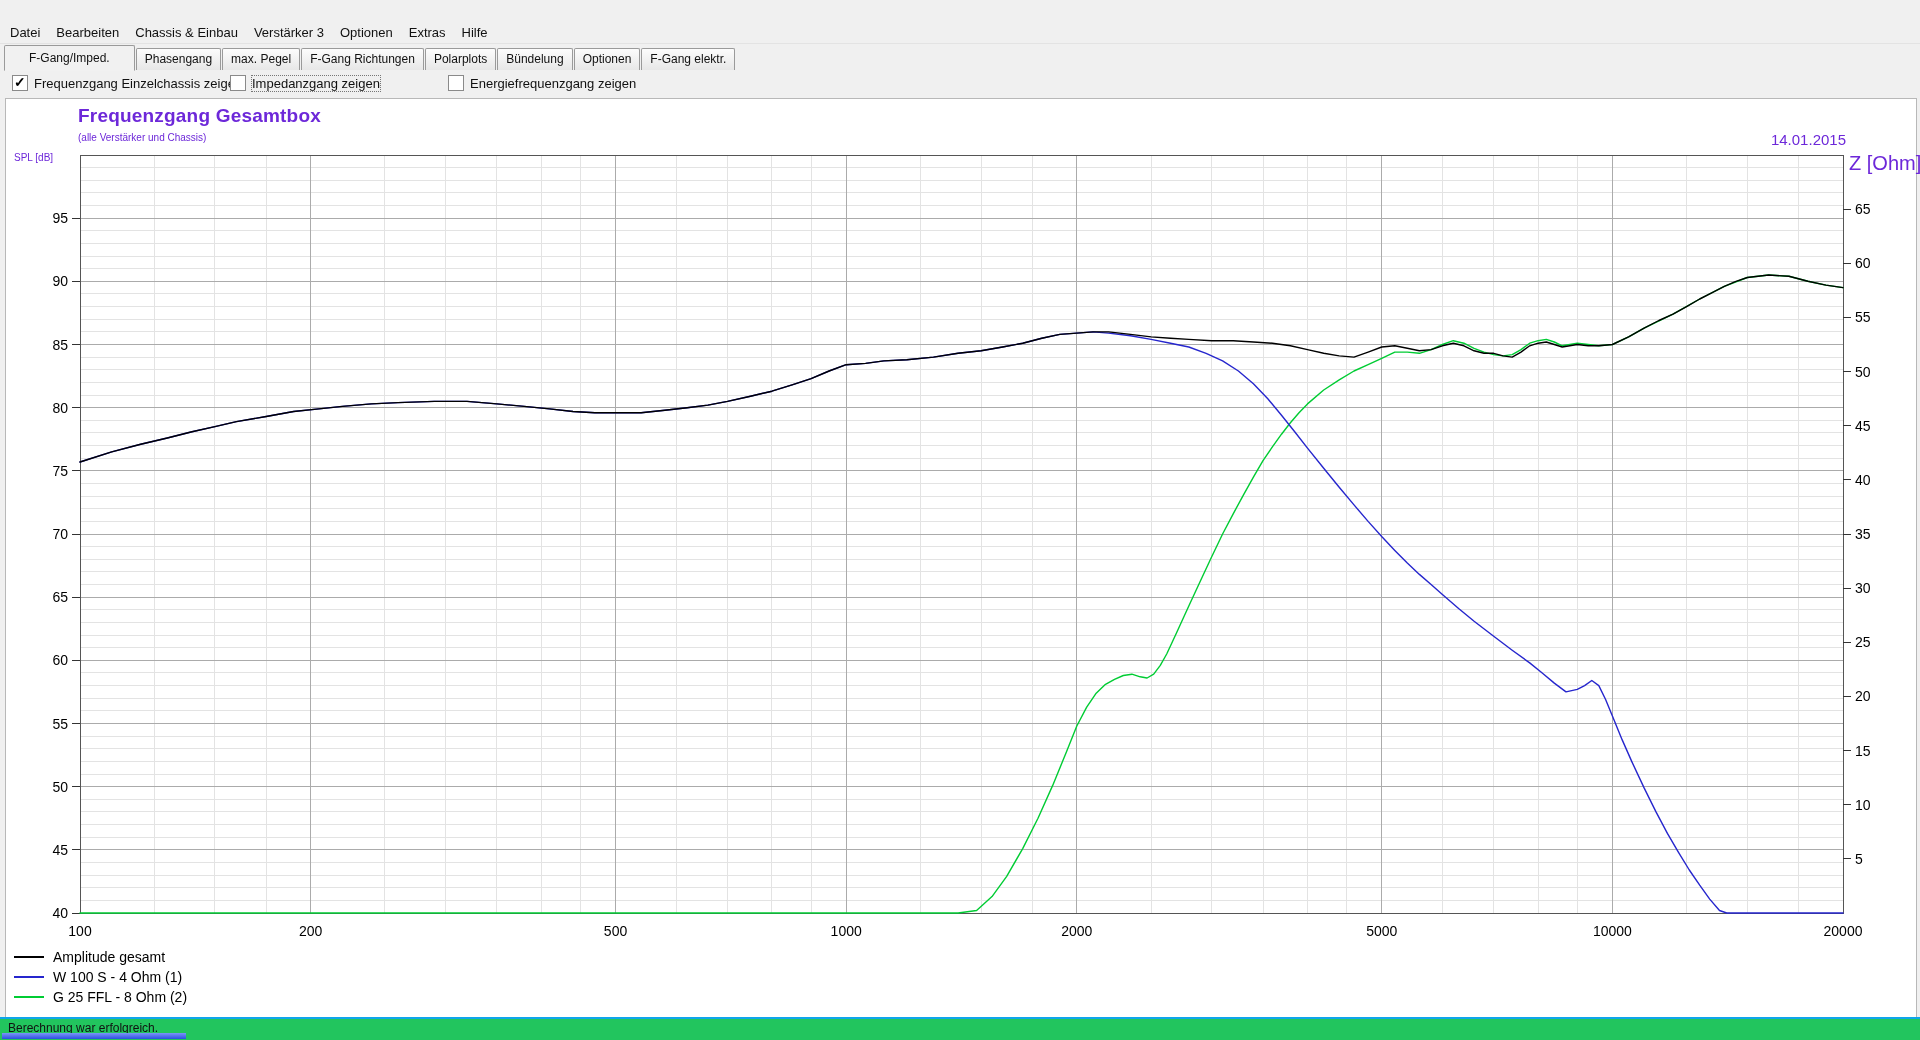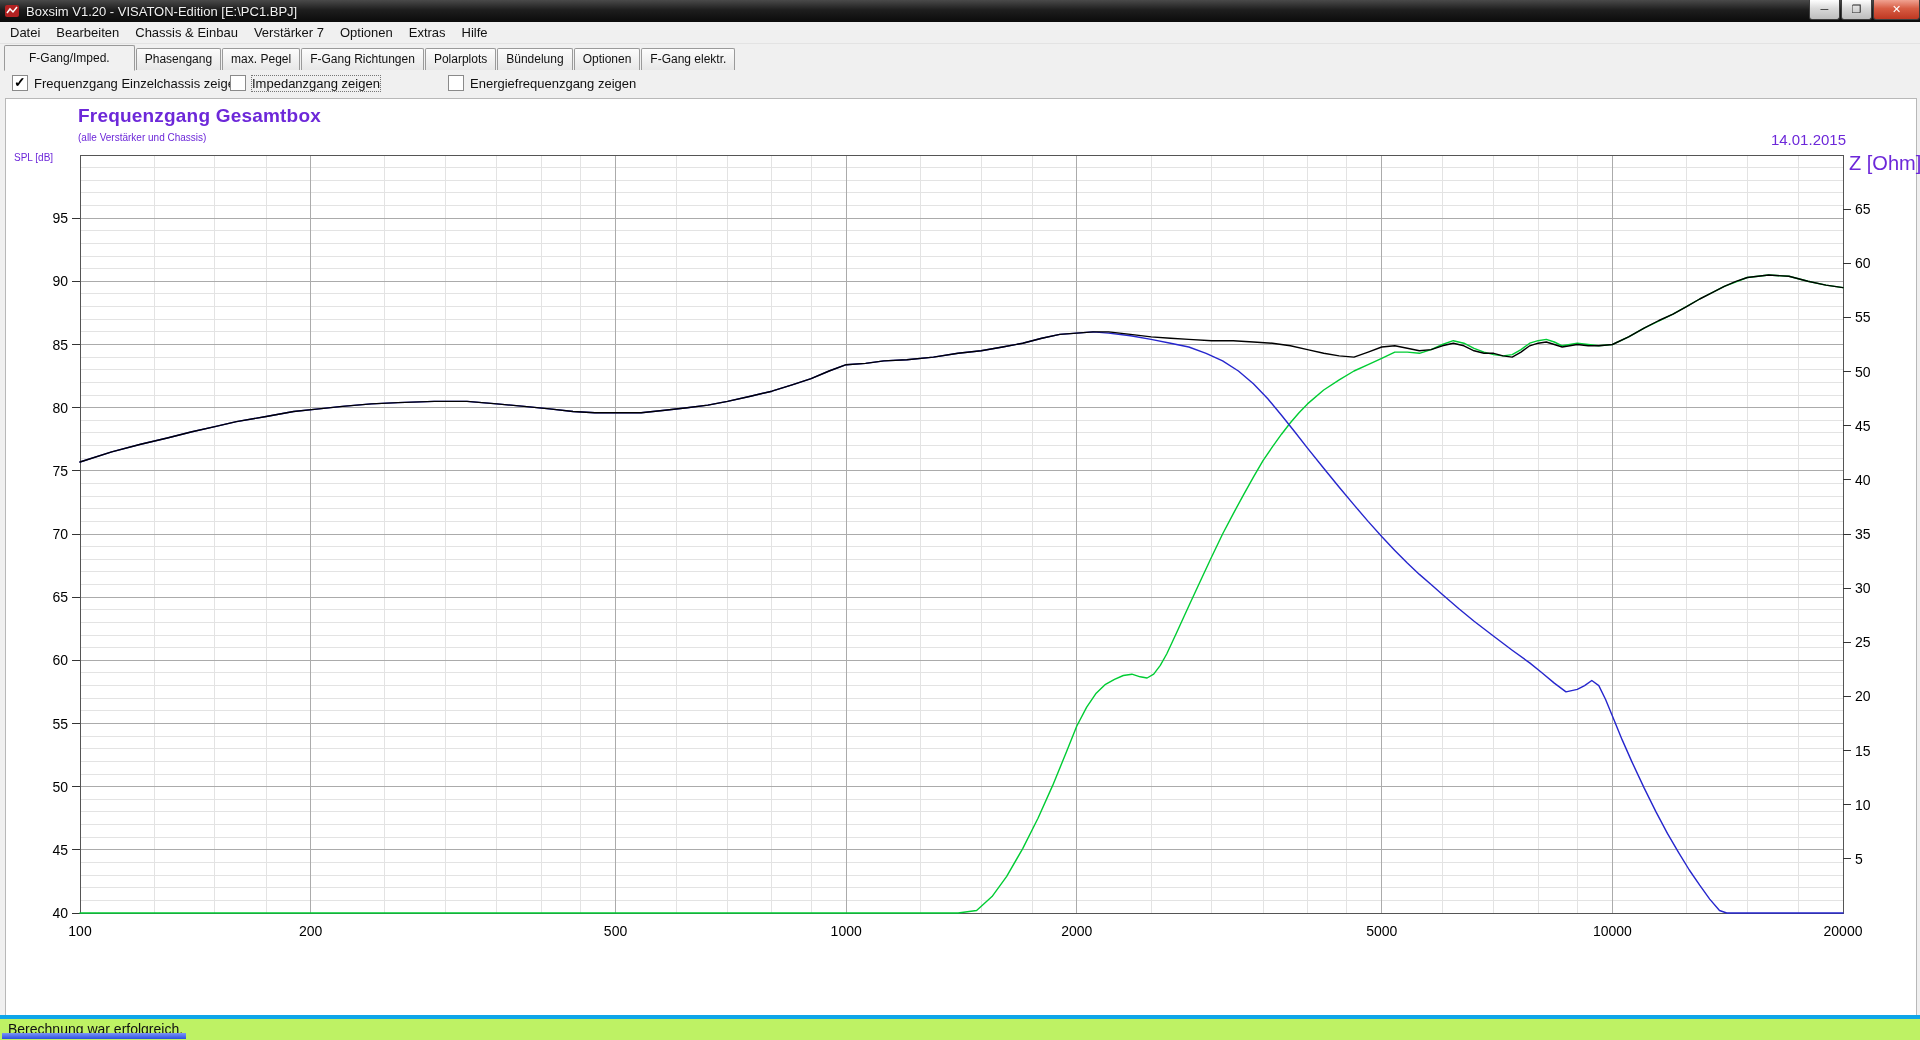--- a/index.html
+++ b/index.html
@@ -49,49 +49,37 @@
   #plot-svg{position:absolute;left:0;top:0;pointer-events:none}
   #plot-svg text{font-family:"Liberation Sans",sans-serif;font-size:14px;fill:#000}
 
   
   #legend{position:absolute;left:14px;top:947px}
   .legend-row{display:flex;align-items:center;height:20px}
   .legend-line{display:inline-block;width:30px;height:0;border-top:2px solid #000;margin-right:9px}
   .legend-label{font-size:14px;color:#000}
 
   
-  .statusbar{position:absolute;left:0;bottom:0;width:100%;height:21px;background:#bef264;
-    border-top:4px solid #0ea5e9;font-size:14px;color:#111}
+  .statusbar{position:absolute;left:0;bottom:0;width:100%;height:21px;background:#22c55e;
+    border-top:2px solid #0ea5e9;font-size:12px;color:#111}
   .status-text{position:absolute;left:8px;top:2px}
   .progress-strip{position:absolute;left:2px;bottom:1px;width:184px;height:6px;
     background:linear-gradient(#7b95f8,#2b4fe0)}
 </style>
 </head>
 <body>
 
 <div class="window">
 
-  <div class="titlebar">
-    <svg class="app-icon" viewBox="0 0 16 16">
-      <rect x="1" y="2" width="14" height="12" rx="2" fill="#b22222"></rect>
-      <polyline points="3,10 6,6 9,9 13,4" fill="none" stroke="#ffffff" stroke-width="1.5"></polyline>
-    </svg>
-    <span class="title-text">Boxsim V1.20 - VISATON-Edition [E:\PC1.BPJ]</span>
-    <div class="win-btns">
-      <div class="win-btn">─</div>
-      <div class="win-btn">❐</div>
-      <div class="win-btn close">✕</div>
-    </div>
-  </div>
 
   <div class="menubar">
     <span class="menu-item">Datei</span>
     <span class="menu-item">Bearbeiten</span>
     <span class="menu-item">Chassis &amp; Einbau</span>
-    <span class="menu-item">Verstärker 7</span>
+    <span class="menu-item">Verstärker 3</span>
     <span class="menu-item">Optionen</span>
     <span class="menu-item">Extras</span>
     <span class="menu-item">Hilfe</span>
   </div>
 
   <div class="tabbar">
     <span class="tab active">F-Gang/Imped.</span>
     <span class="tab">Phasengang</span>
     <span class="tab">max. Pegel</span>
     <span class="tab">F-Gang Richtungen</span>
@@ -276,19 +264,33 @@
       <text x="846.178625798953" y="936" text-anchor="middle">1000</text>
       <text x="1076.8213742010469" y="936" text-anchor="middle">2000</text>
       <text x="1381.714503195812" y="936" text-anchor="middle">5000</text>
       <text x="1612.357251597906" y="936" text-anchor="middle">10000</text>
       <text x="1843" y="936" text-anchor="middle">20000</text>
       <polyline points="80.0,913.0 445.6,913.0 676.2,913.0 846.2,913.0 920.4,913.0 958.1,913.0 976.6,910.5 992.0,896.6 1006.7,876.4 1022.7,848.6 1038.0,818.3 1052.7,785.4 1066.7,751.3 1076.8,726.0 1086.7,707.1 1096.2,693.2 1105.5,684.3 1114.5,679.3 1123.3,675.5 1131.9,674.2 1140.2,676.8 1147.1,678.0 1153.7,674.2 1160.3,665.4 1166.7,654.0 1176.7,632.5 1188.8,606.0 1200.5,580.7 1211.7,556.7 1222.6,534.0 1233.2,513.8 1243.5,494.8 1253.4,477.1 1263.0,460.7 1272.4,446.8 1281.5,434.2 1290.4,422.8 1299.0,412.7 1307.5,403.9 1323.7,390.0 1339.2,379.9 1354.0,371.0 1368.1,364.7 1381.7,358.4 1394.8,352.1 1407.3,352.1 1419.4,353.3 1431.1,349.6 1442.4,344.5 1453.3,340.7 1463.9,343.2 1474.1,348.3 1484.0,352.1 1493.7,354.6 1503.0,355.9 1512.2,354.6 1521.0,349.6 1529.7,343.2 1538.1,340.7 1546.3,339.4 1554.3,342.0 1562.2,345.8 1569.8,344.5 1577.3,343.2 1588.2,344.5 1598.8,345.8 1612.4,344.5 1628.6,336.9 1644.1,328.1 1673.0,314.2 1699.7,299.0 1724.3,286.4 1747.3,277.5 1768.7,275.0 1788.9,276.3 1807.9,281.3 1825.9,285.1 1843.0,287.6" fill="none" stroke="#00cc33" stroke-width="1.4" stroke-linejoin="round" stroke-linecap="round"></polyline>
       <polyline points="80.0,462.0 111.7,451.9 140.7,444.3 167.3,438.0 192.0,431.7 214.9,426.6 236.4,421.6 266.2,416.5 293.6,411.5 318.9,408.9 342.4,406.4 371.3,403.9 397.9,402.6 434.3,401.4 467.0,401.4 496.9,403.9 524.2,406.4 549.5,408.9 573.0,411.5 594.9,412.7 615.5,412.7 641.1,412.7 664.9,410.2 687.1,407.7 707.9,405.1 727.5,401.4 750.5,396.3 771.9,391.2 792.1,384.9 811.1,378.6 829.1,371.0 846.2,364.7 865.6,363.4 883.9,360.9 906.8,359.7 933.5,357.1 958.1,353.3 981.1,350.8 1002.6,347.0 1022.7,343.2 1041.8,338.2 1059.8,334.4 1076.8,333.1 1093.1,331.9 1108.5,333.1 1130.5,335.7 1151.1,339.4 1170.5,343.2 1188.8,347.0 1206.1,353.3 1222.6,360.9 1238.4,371.0 1253.4,383.7 1267.8,398.8 1281.5,415.2 1294.7,431.7 1307.5,448.1 1323.7,468.3 1339.2,487.3 1354.0,504.9 1368.1,521.4 1381.7,536.5 1394.8,550.4 1407.3,563.1 1419.4,574.4 1431.1,584.5 1442.4,594.6 1458.6,608.5 1474.1,621.2 1493.7,636.3 1512.2,650.2 1529.7,662.9 1542.2,673.0 1554.3,683.1 1566.0,691.9 1577.3,689.4 1584.6,685.6 1591.8,680.5 1598.8,685.6 1605.6,699.5 1612.4,715.9 1622.2,739.9 1631.7,761.4 1644.1,787.9 1656.0,811.9 1667.4,833.4 1678.5,852.4 1689.3,870.0 1699.7,885.2 1709.7,899.1 1719.5,910.5 1726.7,913.0 1768.7,913.0 1807.9,913.0 1843.0,913.0" fill="none" stroke="#2626cd" stroke-width="1.4" stroke-linejoin="round" stroke-linecap="round"></polyline>
       <polyline points="80.0,462.0 111.7,451.9 140.7,444.3 167.3,438.0 192.0,431.7 214.9,426.6 236.4,421.6 266.2,416.5 293.6,411.5 318.9,408.9 342.4,406.4 371.3,403.9 397.9,402.6 434.3,401.4 467.0,401.4 496.9,403.9 524.2,406.4 549.5,408.9 573.0,411.5 594.9,412.7 615.5,412.7 641.1,412.7 664.9,410.2 687.1,407.7 707.9,405.1 727.5,401.4 750.5,396.3 771.9,391.2 792.1,384.9 811.1,378.6 829.1,371.0 846.2,364.7 865.6,363.4 883.9,360.9 906.8,359.7 933.5,357.1 958.1,353.3 981.1,350.8 1002.6,347.0 1022.7,343.2 1041.8,338.2 1059.8,334.4 1076.8,333.1 1093.1,331.9 1108.5,331.9 1130.5,334.4 1151.1,336.9 1170.5,338.2 1188.8,339.4 1211.7,340.7 1233.2,340.7 1253.4,342.0 1272.4,343.2 1290.4,345.8 1307.5,349.6 1323.7,353.3 1339.2,355.9 1354.0,357.1 1368.1,352.1 1381.7,347.0 1394.8,345.8 1407.3,348.3 1419.4,350.8 1431.1,349.6 1442.4,345.8 1453.3,343.2 1463.9,345.8 1474.1,350.8 1484.0,353.3 1493.7,353.3 1503.0,355.9 1512.2,357.1 1521.0,352.1 1529.7,345.8 1538.1,343.2 1546.3,342.0 1554.3,344.5 1562.2,347.0 1569.8,345.8 1577.3,344.5 1588.2,345.8 1598.8,345.8 1612.4,344.5 1628.6,336.9 1644.1,328.1 1658.9,320.5 1673.0,314.2 1686.6,306.6 1699.7,299.0 1712.2,292.7 1724.3,286.4 1736.0,281.3 1747.3,277.5 1768.7,275.0 1788.9,276.3 1807.9,281.3 1825.9,285.1 1843.0,287.6" fill="none" stroke="#000000" stroke-width="1.4" stroke-linejoin="round" stroke-linecap="round"></polyline>
     </svg>
 
+  <div id="legend">
+      <div class="legend-row">
+        <span class="legend-line" style="border-top-color: rgb(0, 0, 0);"></span>
+        <span class="legend-label">Amplitude gesamt</span>
+      </div>
+      <div class="legend-row">
+        <span class="legend-line" style="border-top-color: rgb(38, 38, 205);"></span>
+        <span class="legend-label">W 100 S - 4 Ohm (1)</span>
+      </div>
+      <div class="legend-row">
+        <span class="legend-line" style="border-top-color: rgb(0, 204, 51);"></span>
+        <span class="legend-label">G 25 FFL - 8 Ohm (2)</span>
+      </div>
+    </div>
 
   <div class="statusbar">
     <span class="status-text">Berechnung war erfolgreich.</span>
     <span class="progress-strip"></span>
   </div>
 
 </div>
 
 </body></html>

